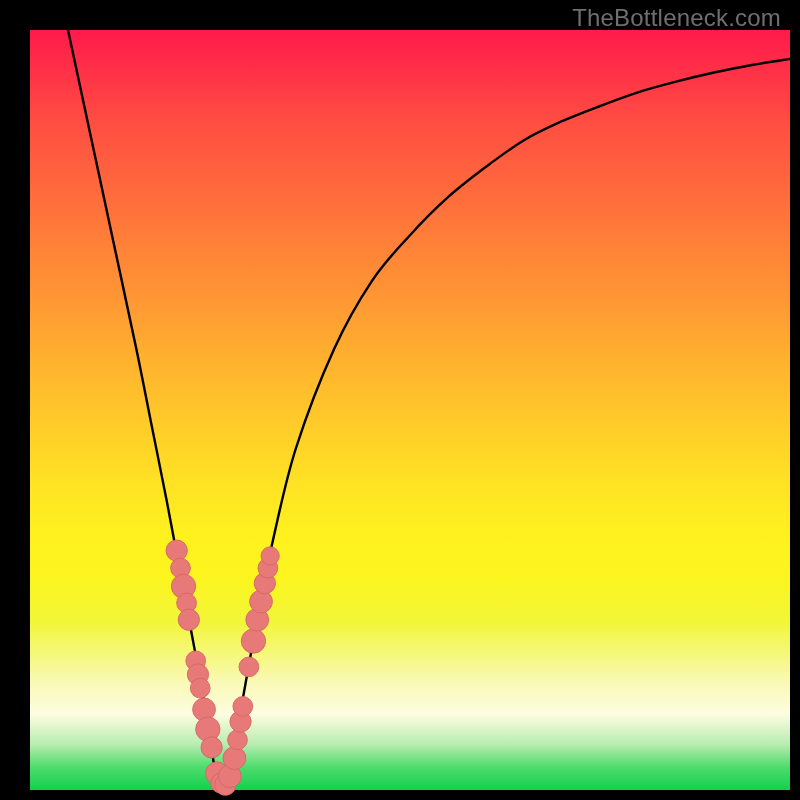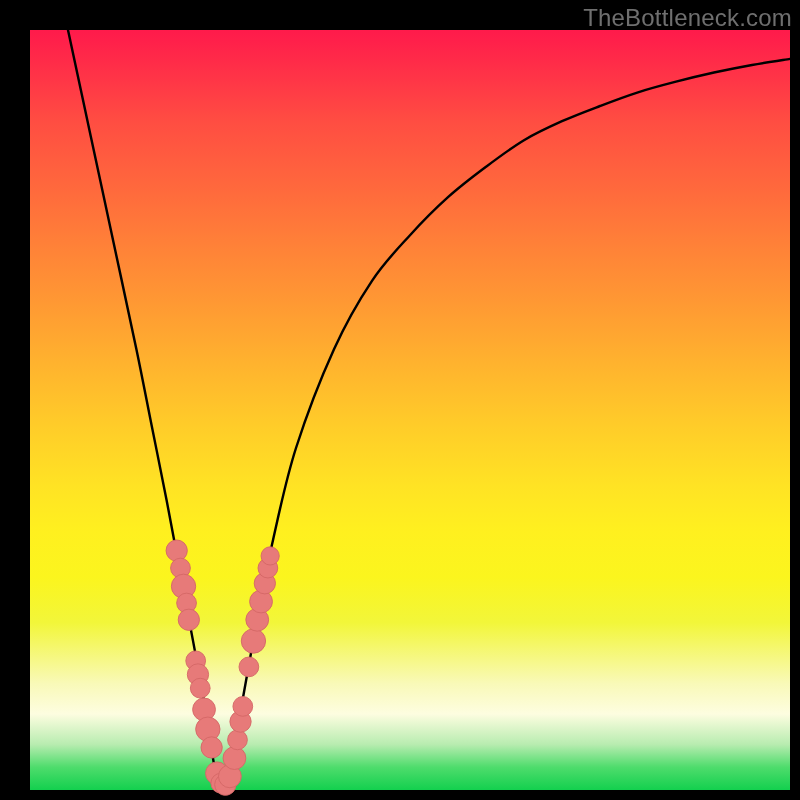--- a/index.html
+++ b/index.html
@@ -42,21 +42,21 @@
       #f9f9b8 86%,
       #fdfde0 90%,
       #b8ecb0 94%,
       #4edc6c 97%,
       #13d04e 100%
     );
   }
   .watermark {
     position: absolute;
     top: 4px;
-    right: 8px;
+    right: 19px;
     color: #6f6f6f;
     font-size: 24px;
     font-weight: 400;
     letter-spacing: 0.2px;
     user-select: none;
   }
   svg.overlay {
     position: absolute;
     left: 30px;
     top: 30px;

